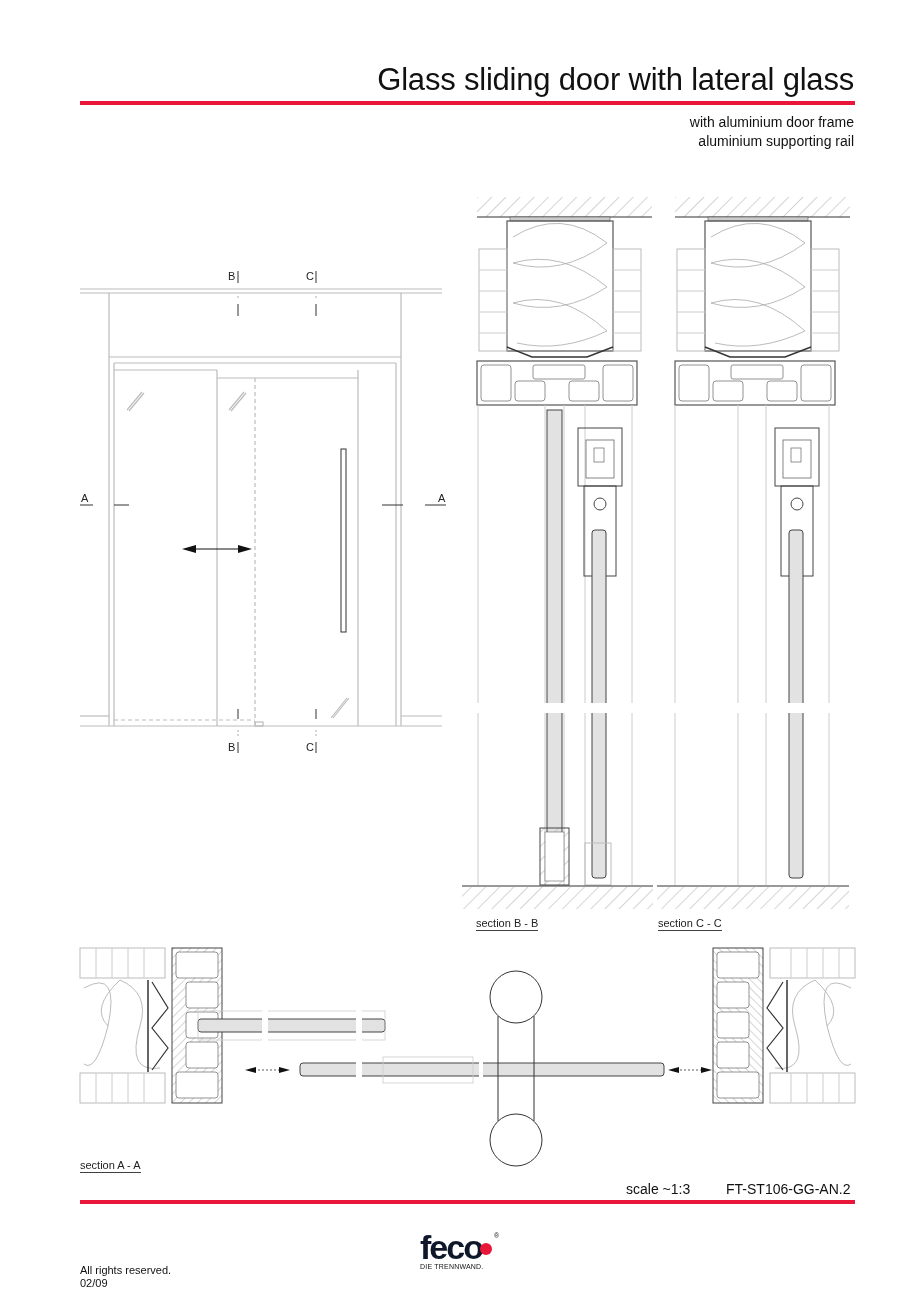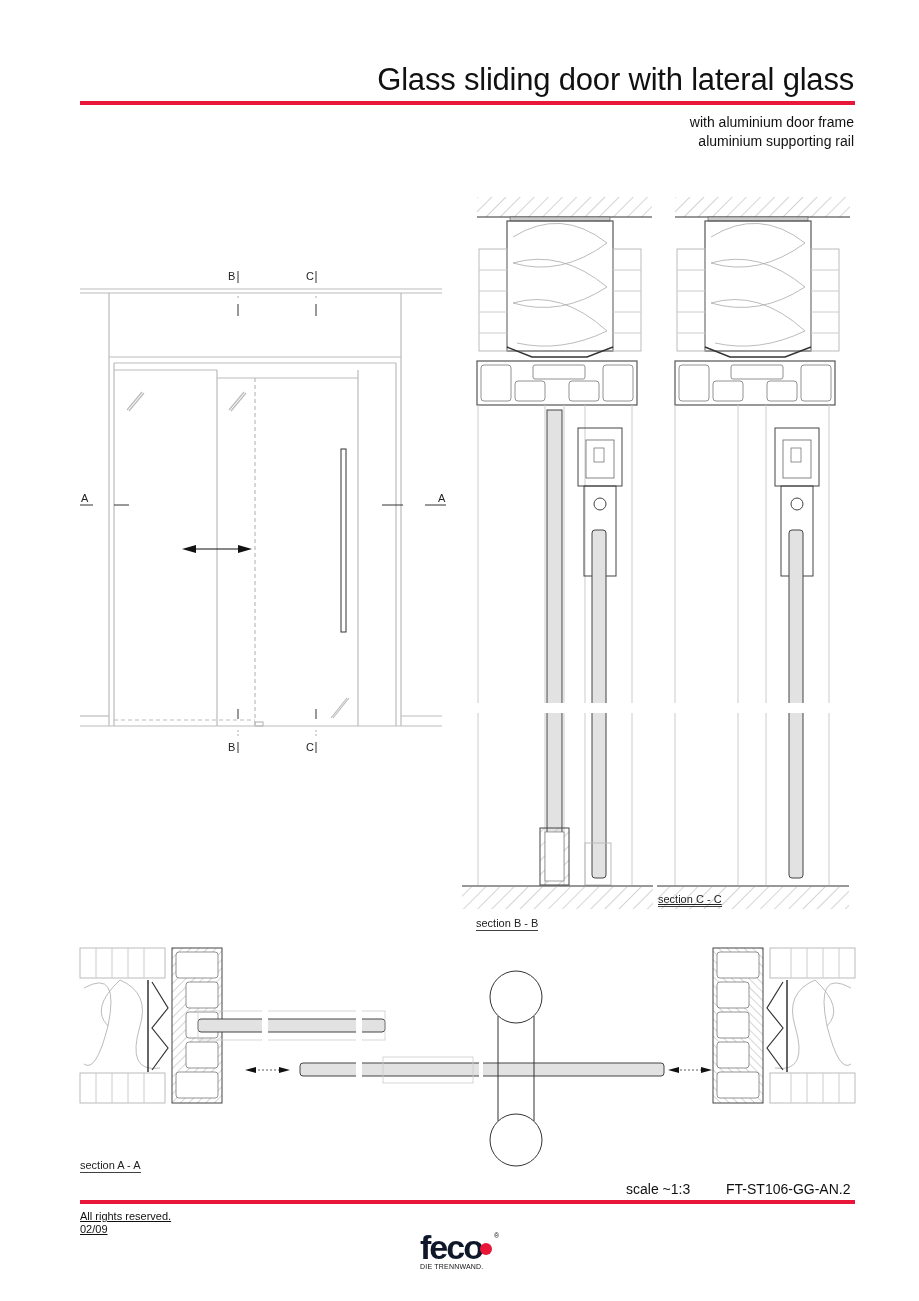--- a/index.html
+++ b/index.html
@@ -154,21 +154,21 @@
     <line x1="766" y1="405" x2="766" y2="885"></line>
     <line x1="829" y1="405" x2="829" y2="885"></line>
   </g>
   <use href="#carrier" x="775" y="428"></use>
   <rect x="789" y="530" width="14" height="348" rx="3" fill="#e2e2e2" stroke="#444" stroke-width="1"></rect>
   <line x1="657" y1="886" x2="849" y2="886" stroke="#333" stroke-width="1.2"></line>
   <rect x="657" y="887" width="192" height="22" fill="url(#hatch)"></rect>
   <rect x="657" y="703" width="200" height="10" fill="#fff"></rect>
 </svg>
 <span class="abs sec-label" style="left:476px;top:917px;">section B - B</span>
-<span class="abs sec-label" style="left:658px;top:893px;text-decoration:underline;">section C - C</span>
+<span class="abs sec-label" style="left:658px;top:917px;">section C - C</span>
 </div>
 
 <div>
 <svg style="left:0;top:0;" width="919" height="1301">
   <defs>
     <pattern id="hatch2" width="6" height="6" patternUnits="userSpaceOnUse" patternTransform="rotate(45)">
       <line x1="0" y1="0" x2="0" y2="6" stroke="#999" stroke-width="0.8"></line>
     </pattern>
     <g id="jamb">
       <rect x="0" y="0" width="85" height="30" fill="none" stroke="#bbb"></rect>
@@ -220,21 +220,21 @@
   <polygon points="290,1070 279,1067 279,1073" fill="#111"></polygon>
   <polygon points="668,1070 679,1067 679,1073" fill="#111"></polygon>
   <polygon points="712,1070 701,1067 701,1073" fill="#111"></polygon>
 </svg>
 <span class="abs sec-label" style="left:80px;top:1159px;">section A - A</span>
 </div>
 
 <div class="abs scale" style="left:626px;top:1181px;">scale ~1:3</div>
 <div class="abs scale" style="left:726px;top:1181px;">FT-ST106-GG-AN.2</div>
 <div class="abs redline" style="left:80px;top:1200px;width:775px;"></div>
-<div class="abs footer-txt" style="left:80px;top:1210px;text-decoration:underline;">
+<div class="abs footer-txt" style="left:80px;top:1264px;">
   <div>All rights reserved.</div>
   <div>02/09</div>
 </div>
 
 <div class="abs" style="left:420px;top:1232px;width:80px;">
   <div style="position:relative;">
     <span class="logo-word">feco</span>
     <span style="position:absolute;left:60px;top:11px;width:12px;height:12px;border-radius:50%;background:#e8173a;"></span>
     <span style="position:absolute;left:74px;top:0;font-size:7px;">®</span>
   </div>

